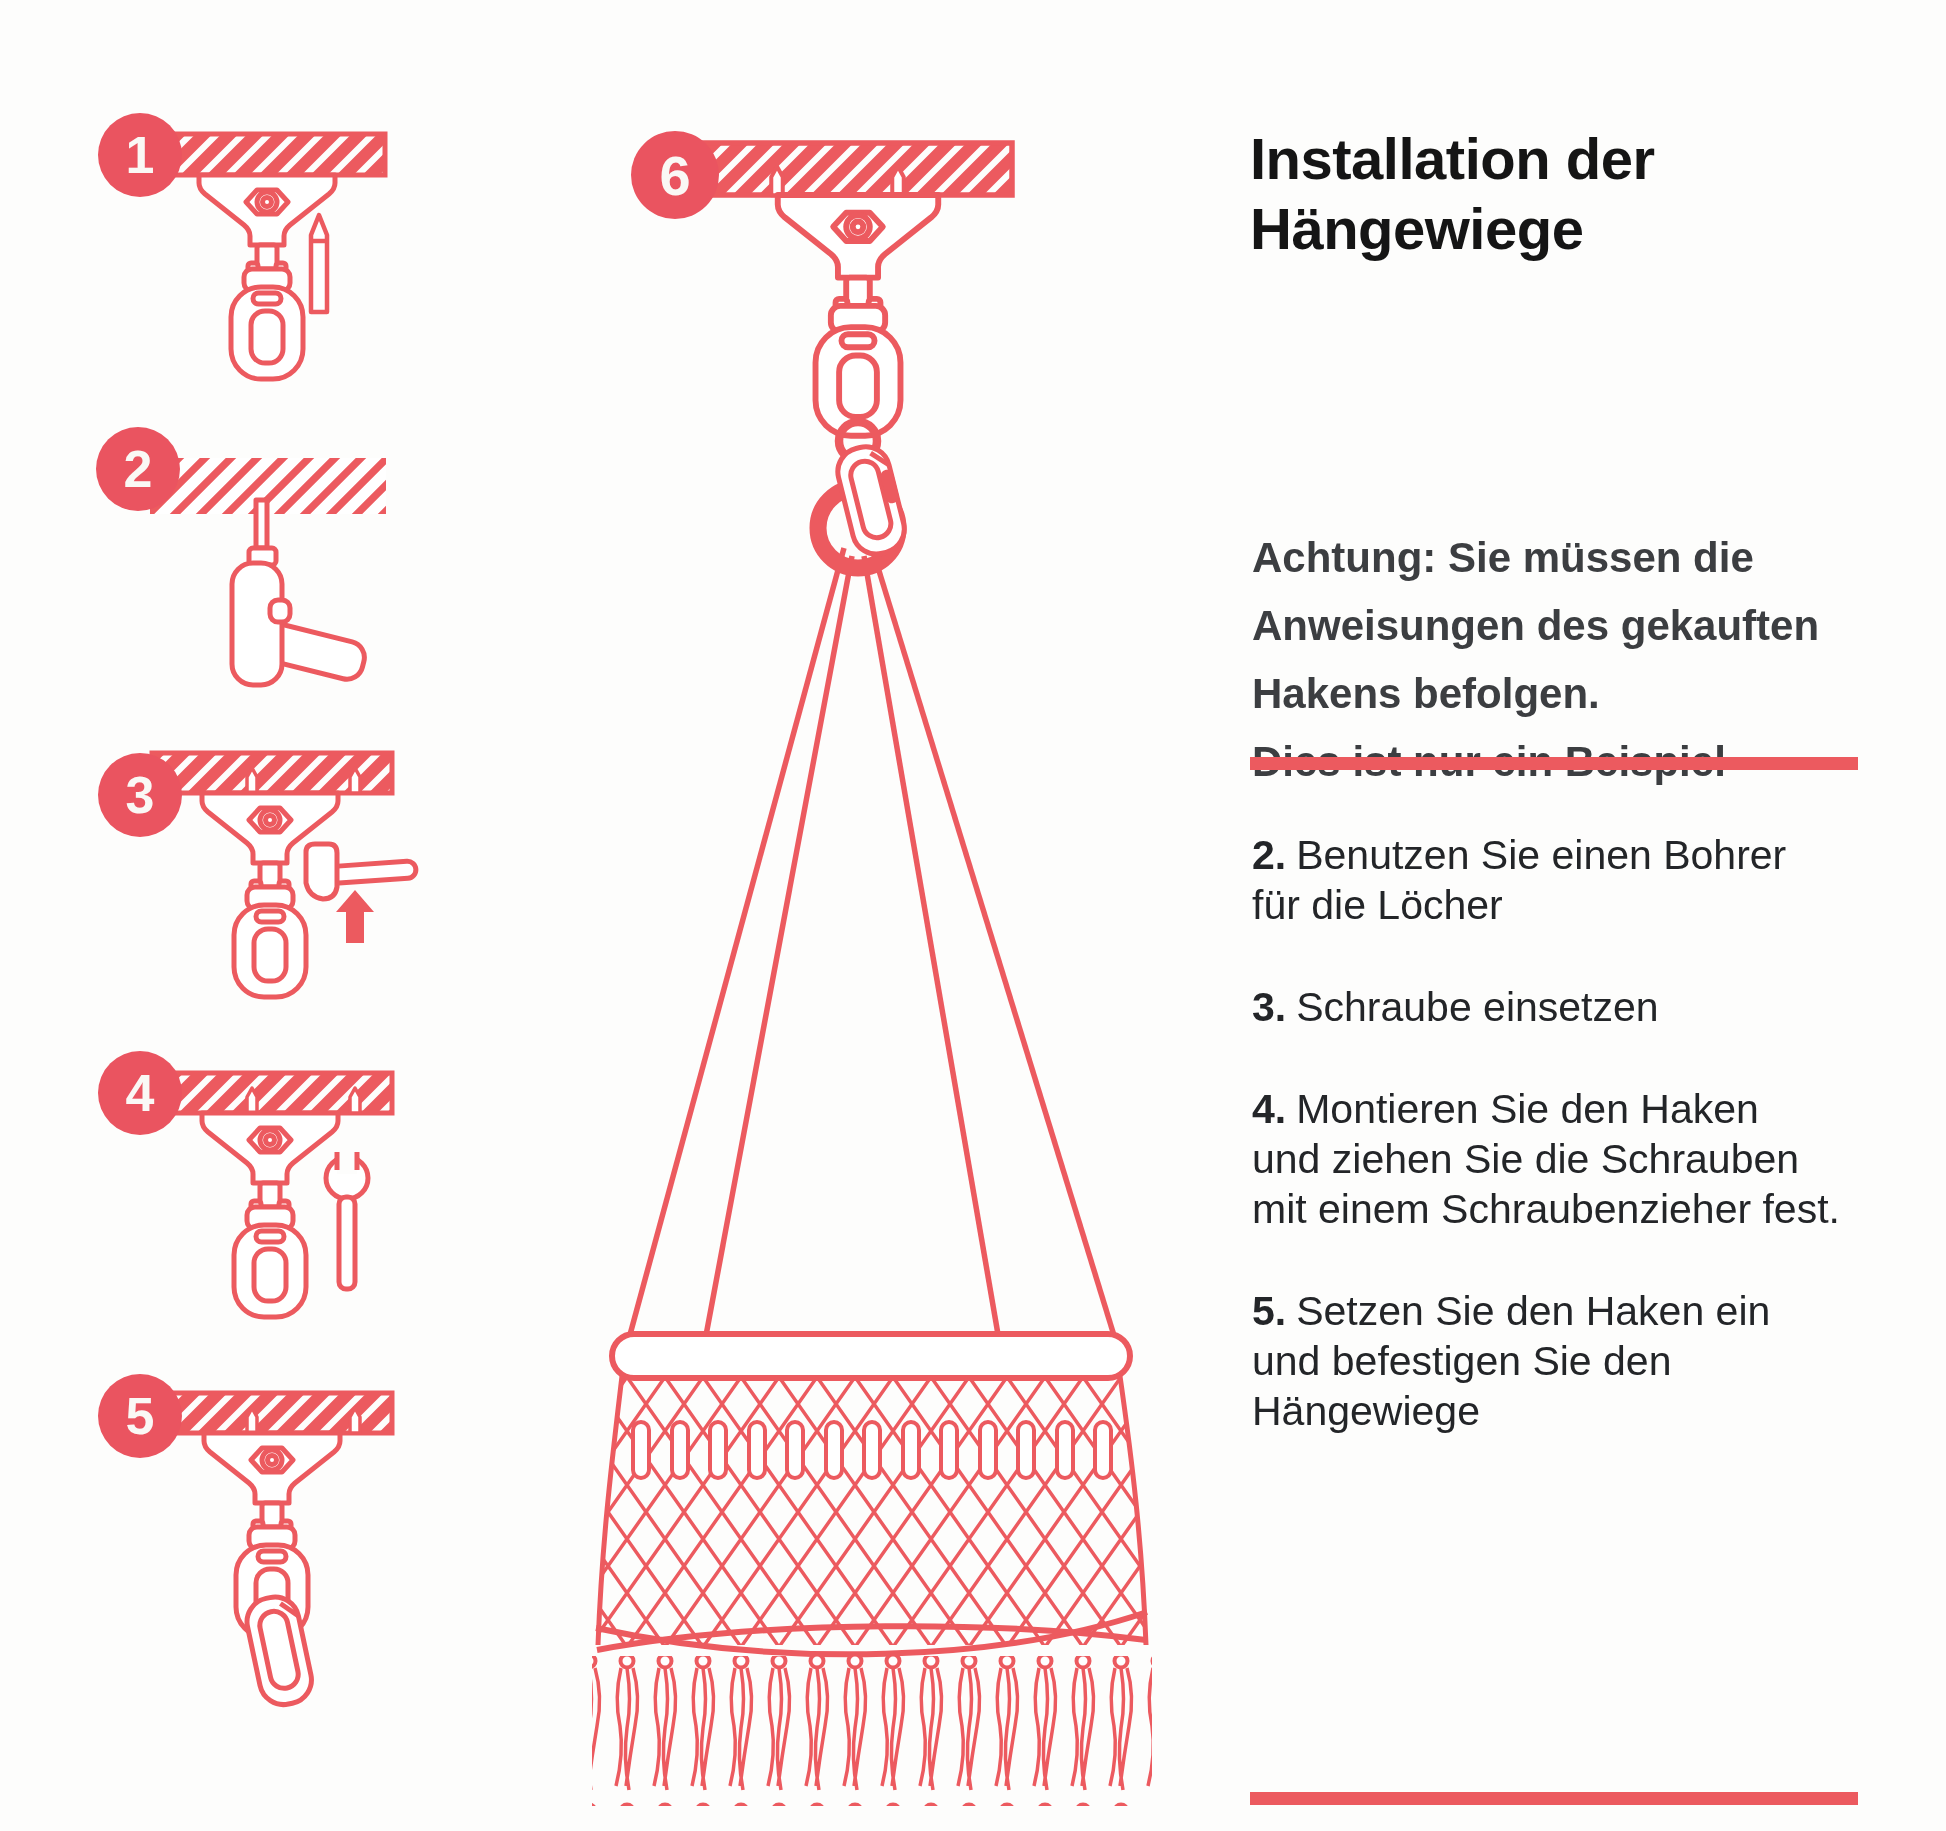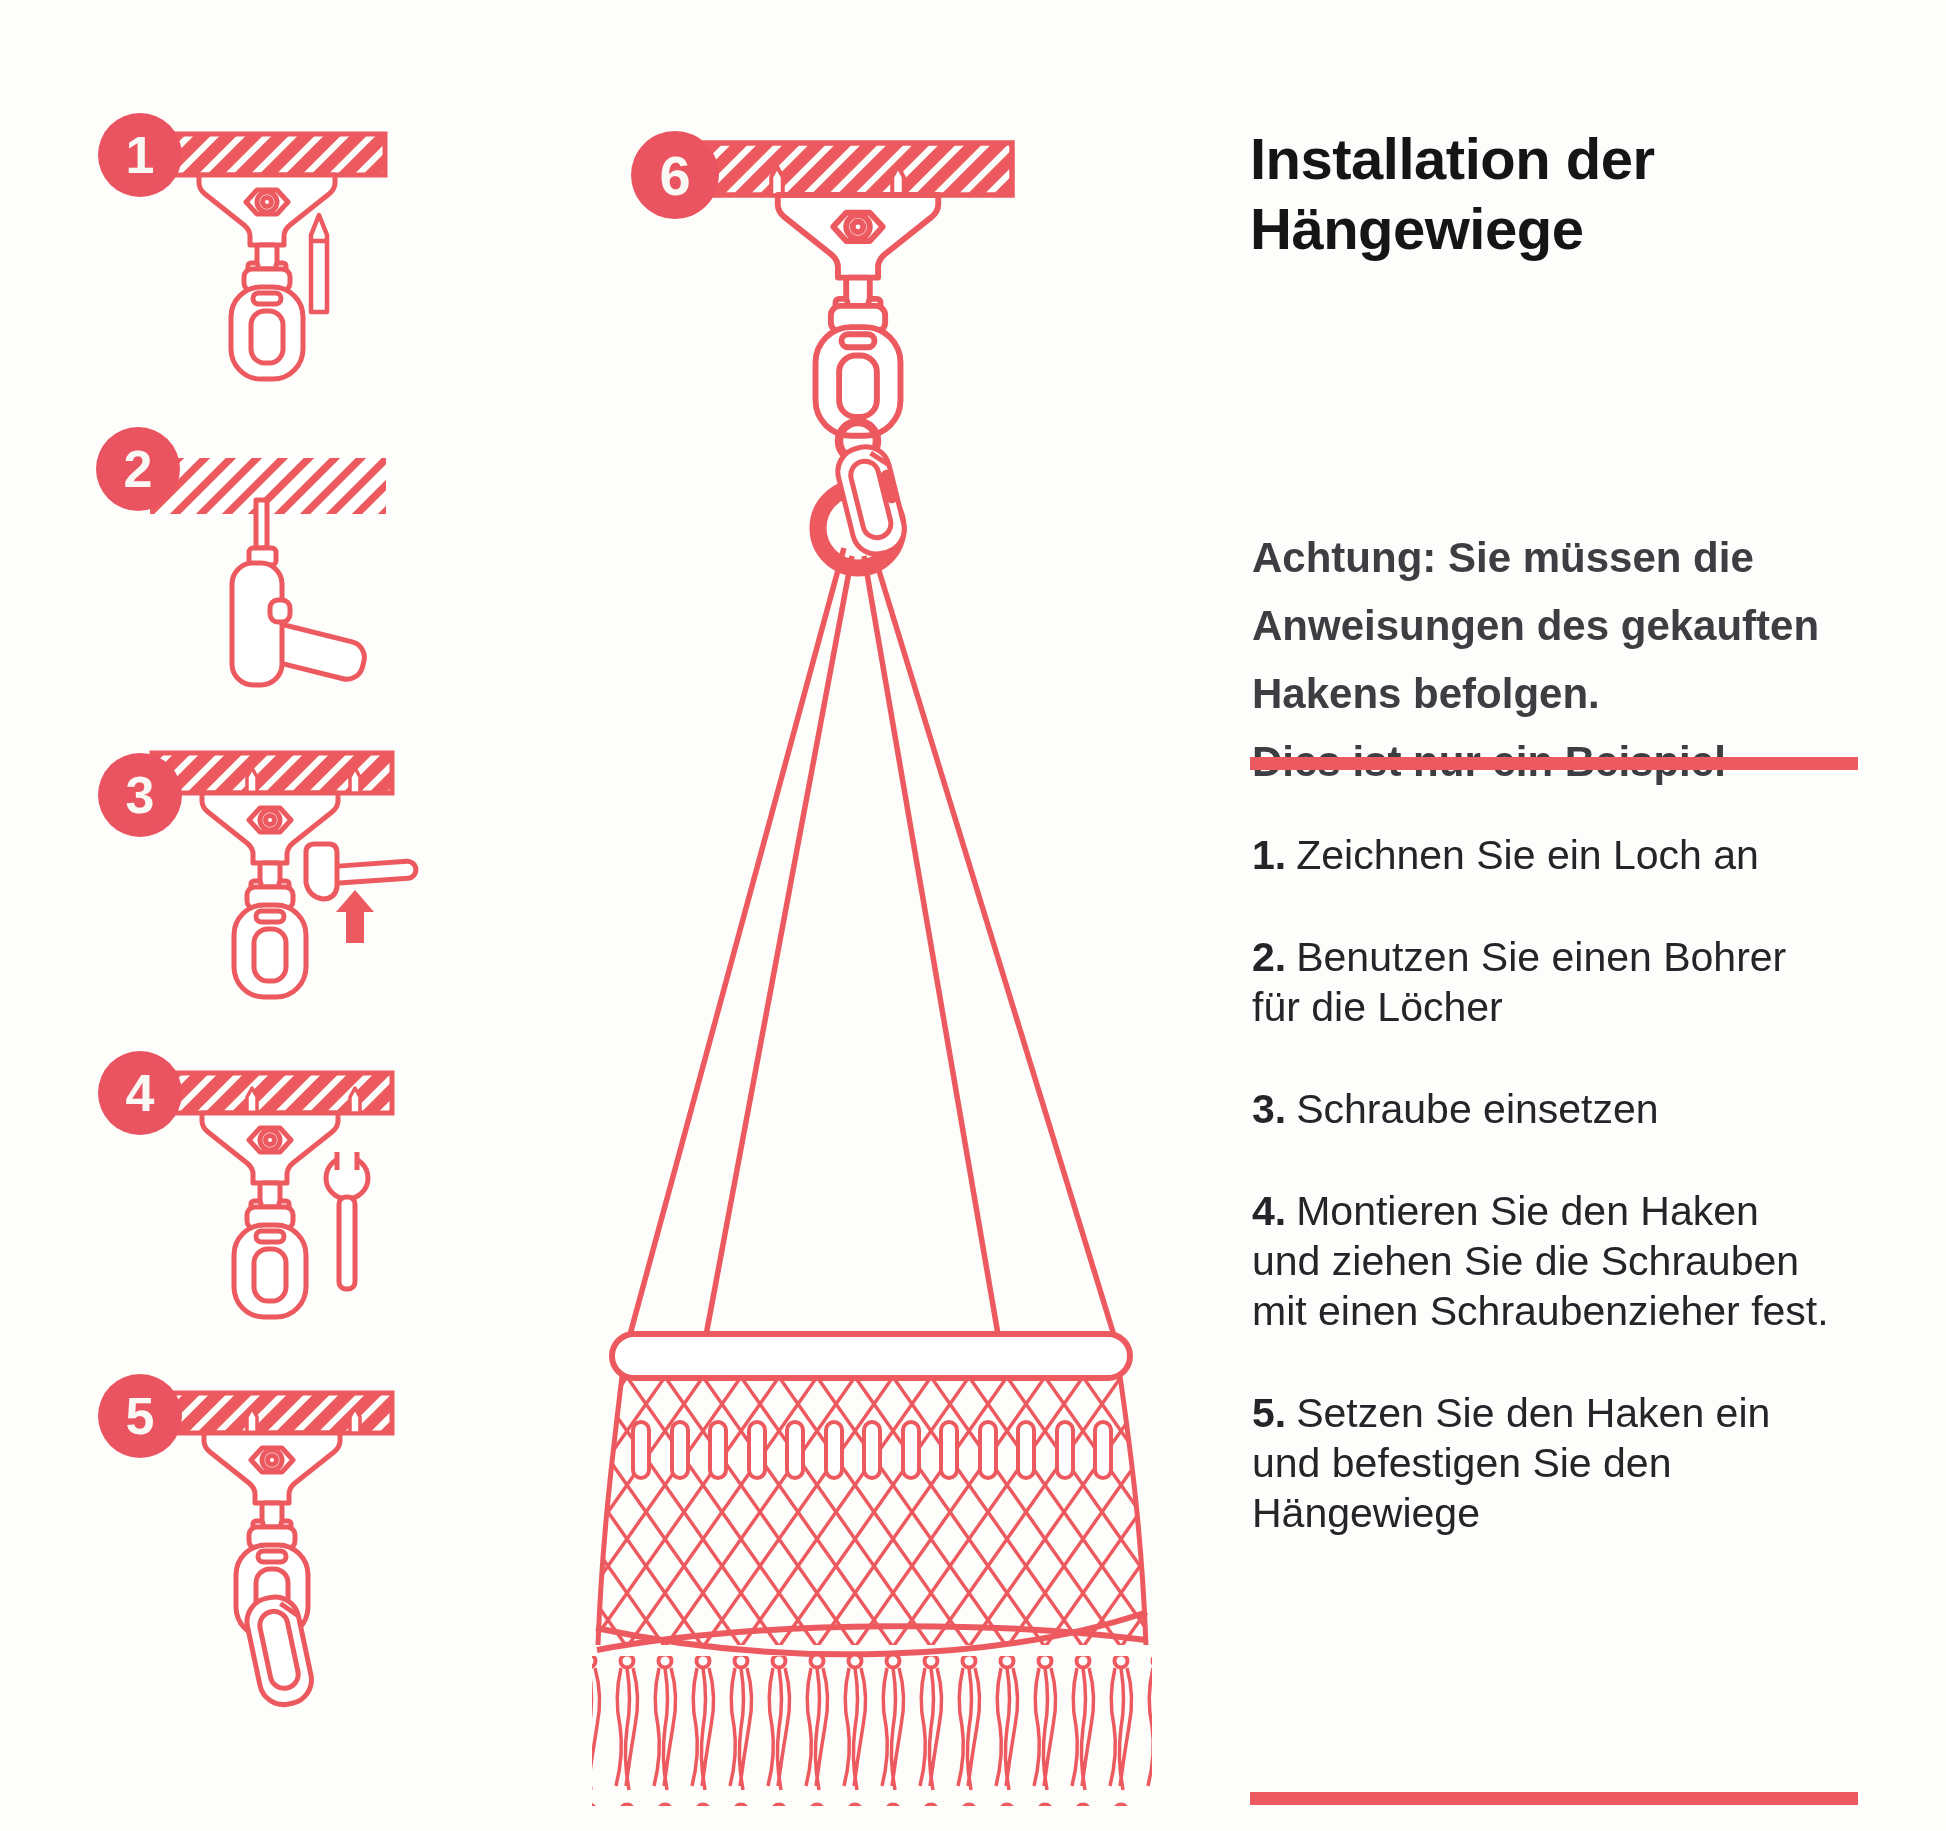--- a/index.html
+++ b/index.html
@@ -232,33 +232,30 @@
 
   <div class="warning">Achtung: Sie müssen die
 Anweisungen des gekauften
 Hakens befolgen.
 Dies ist nur ein Beispiel</div>
 
   <div class="divider top"></div>
 
   <div class="steps-list">
     <div class="item">
-      <span class="num">1.</span><span class="txt">Zeichnen Sie ein Loch an</span>
-    </div>
-    <div class="item">
       <span class="num">2.</span><span class="txt">Benutzen Sie einen Bohrer
 für die Löcher</span>
     </div>
     <div class="item">
       <span class="num">3.</span><span class="txt">Schraube einsetzen</span>
     </div>
     <div class="item">
       <span class="num">4.</span><span class="txt">Montieren Sie den Haken
 und ziehen Sie die Schrauben
-mit einen Schraubenzieher fest.</span>
+mit einem Schraubenzieher fest.</span>
     </div>
     <div class="item">
       <span class="num">5.</span><span class="txt">Setzen Sie den Haken ein
 und befestigen Sie den
 Hängewiege</span>
     </div>
   </div>
 
   <div class="divider bottom"></div>
 

